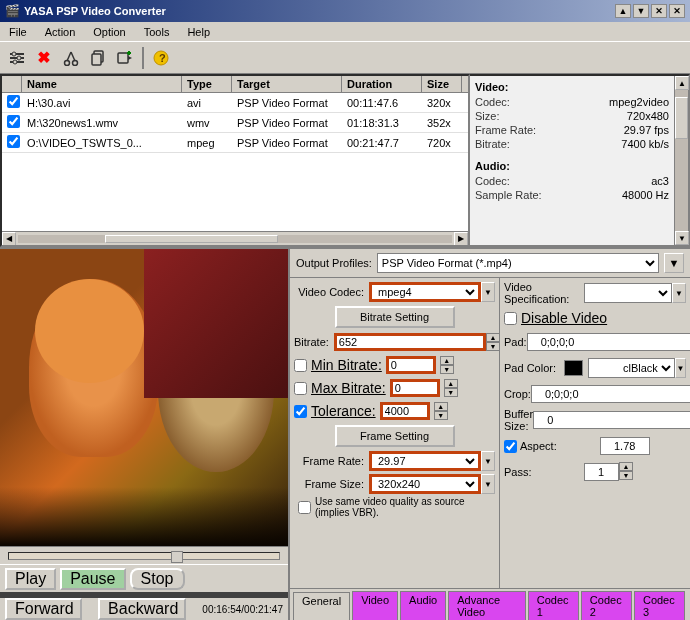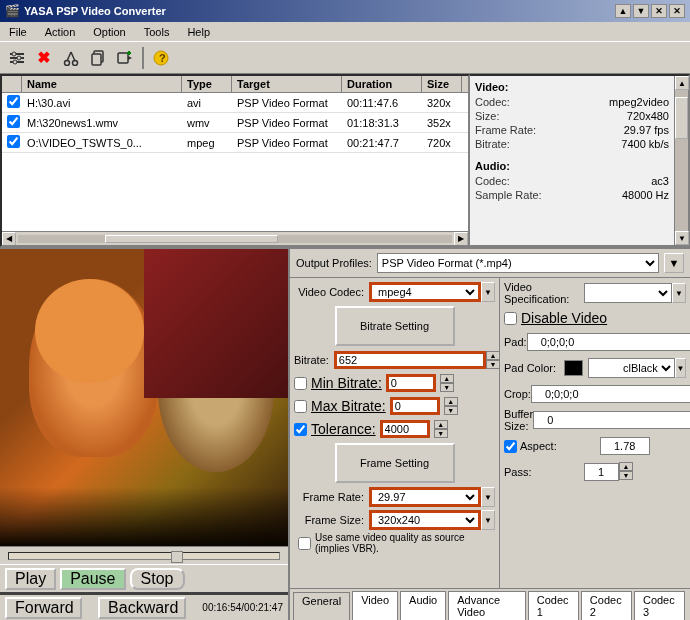--- a/index.html
+++ b/index.html
@@ -184,21 +184,21 @@
       font-size: 10px;
       margin-left: auto;
     }
     .video-buttons2 {
       height: 28px;
       background: #d4d0c8;
       display: flex;
       align-items: center;
       padding: 2px 5px;
       gap: 16px;
-      border-top: 3px solid #404040;
+      border-top: 6px solid #404040;
     }
 
     
     .settings-panel {
       flex: 1;
       background: #d4d0c8;
       display: flex;
       flex-direction: column;
       overflow: hidden;
     }
@@ -273,21 +273,21 @@
       justify-content: center;
       font-size: 7px;
       cursor: pointer;
       line-height: 1;
     }
 
     .section-btn {
       display: block;
       width: 120px;
       margin: 4px auto;
-      height: 40px;
+      height: 22px;
       background: #d4d0c8;
       border: 2px outset #ffffff;
       cursor: pointer;
       font-size: 11px;
       text-align: center;
     }
 
     .checkbox-row {
       display: flex;
       align-items: center;
@@ -335,21 +335,21 @@
 
     
     .tabs-bar {
       display: flex;
       background: #d4d0c8;
       border-top: 1px solid #808080;
       padding: 2px 3px 0;
     }
     .tab {
       padding: 2px 8px;
-      background: #ffffff;
+      background: #d946ef;
       border: 1px solid #808080;
       border-bottom: none;
       cursor: pointer;
       font-size: 11px;
       margin-right: 2px;
     }
     .tab.active {
       background: #d4d0c8;
       border-bottom: 1px solid #d4d0c8;
       font-weight: normal;

